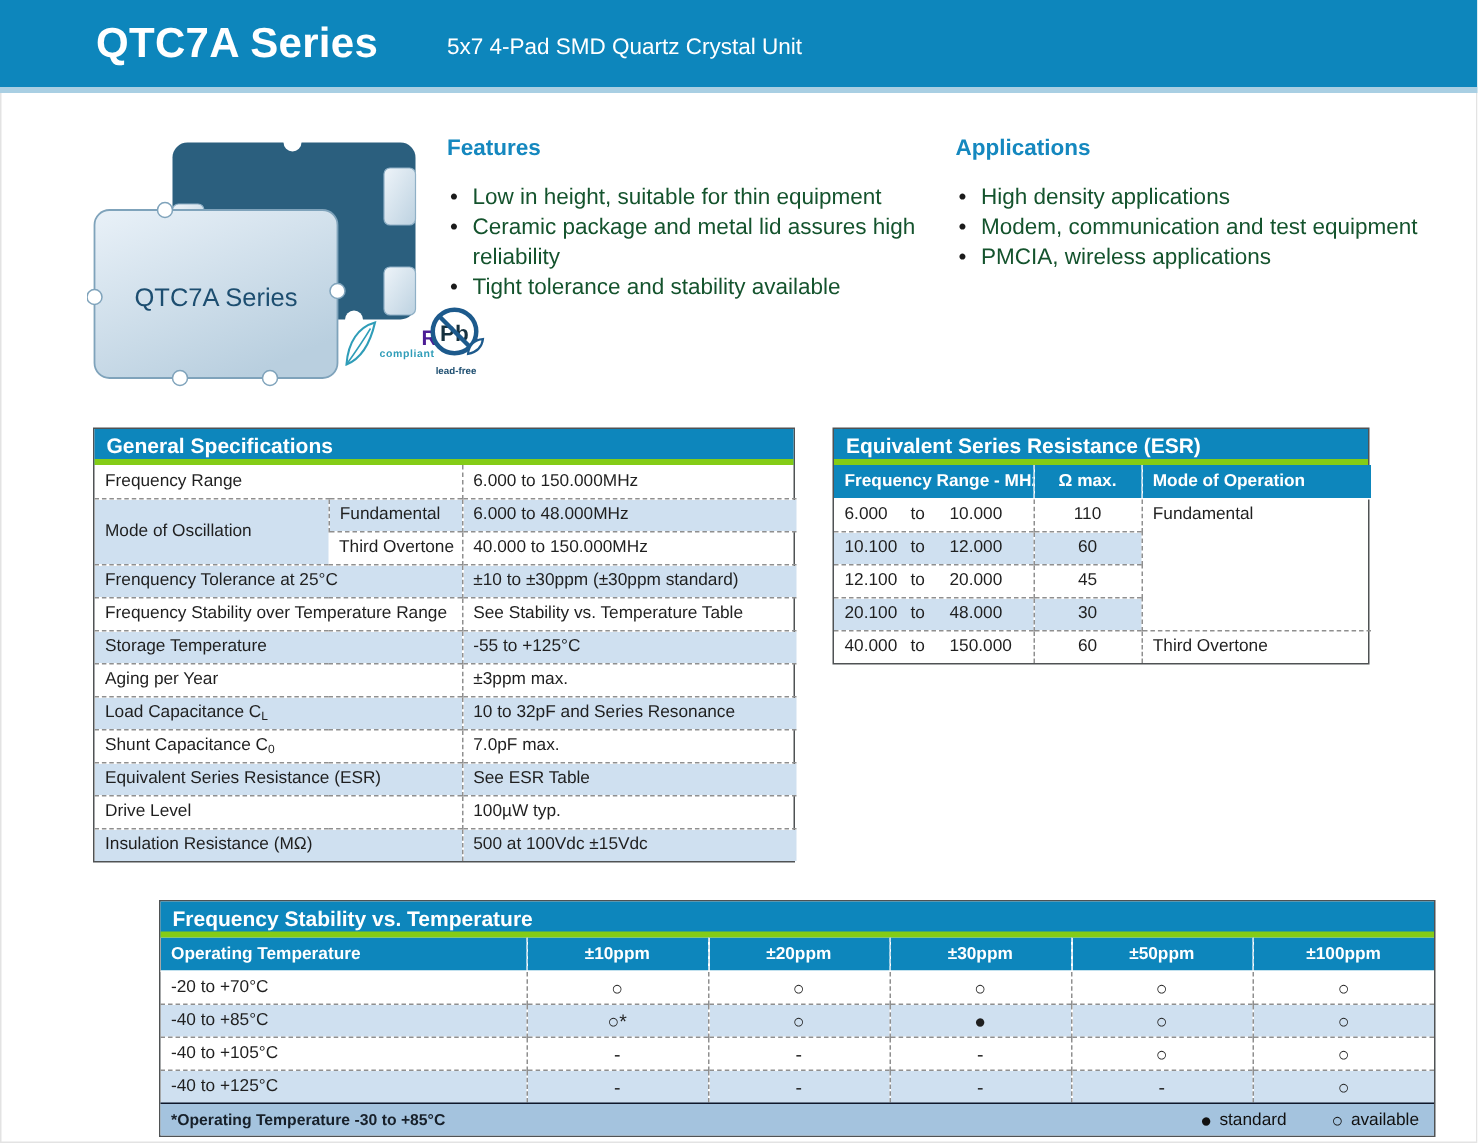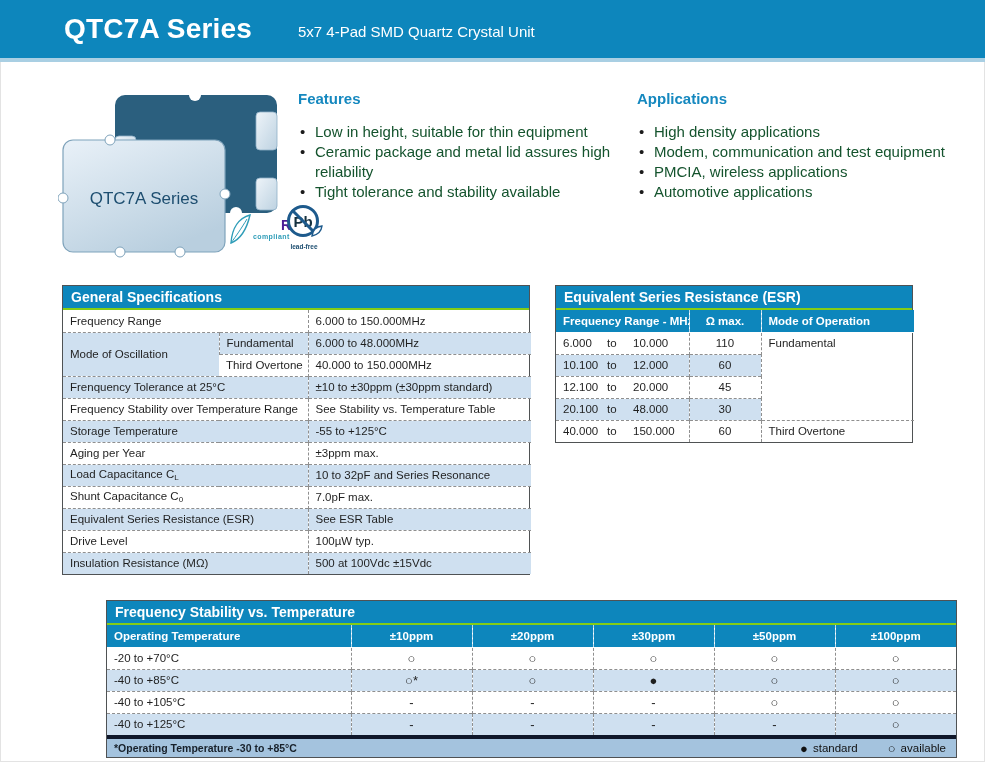--- a/index.html
+++ b/index.html
@@ -29,21 +29,21 @@
   .textcol h2 { font-size:15px; font-weight:bold; color:#1588bf; margin-bottom:15px; }
   .textcol ul { list-style:none; }
   .textcol li { position:relative; font-size:15px; line-height:20px; color:#14532d; padding-left:17px; }
   .textcol li::before { content:"•"; position:absolute; left:2px; color:#1b1b1b; }
   .features-col { left:298px; width:322px; }
   .applications-col { left:637px; width:335px; }
 
   
   .specbox { position:absolute; border:1px solid #4f5254; background:#fff; }
   .boxtitle { height:24px; background:#0d86bc; color:#fff; font-size:14px; font-weight:bold;
-    padding:3px 0 0 8px; border-bottom:2px solid #84cc16; }
+    padding:3px 0 0 8px; border-bottom:4px solid #84cc16; }
   table { border-collapse:collapse; table-layout:fixed; width:100%; }
   td, th { font-size:11.5px; height:22px; padding:0 0 0 7px; text-align:left; vertical-align:middle; color:#1f1f1f; overflow:hidden; white-space:nowrap; }
   td + td, th + th { border-left:1px dashed #8f8f8f; }
   tr + tr td { border-top:1px dashed #8f8f8f; }
   th { background:#0d86bc; color:#fff; font-weight:bold; border-bottom:1px solid #fff; }
   th + th { border-left:1px dashed #bfdcec; }
   .alt { background:#cfe0f0; }
   .subsc { font-size:8px; vertical-align:-2px; }
 
   .general-box { left:62px; top:285px; width:468px; }
@@ -57,21 +57,21 @@
   .rng-lo { display:inline-block; width:44px; }
   .rng-sep { display:inline-block; width:26px; }
   .esr-note { position:absolute; left:555px; top:447px; width:358px; text-align:right;
     font-size:9.5px; font-weight:bold; color:#17375e; }
 
   .stab-box { left:62px; top:600px; width:851px;margin-left:44px; }
   .stab-box col.ct { width:244px; }
   .stab-box col.cp { width:121px; }
   .stab-box th.ppm, .stab-box td.sym { text-align:center; padding:0; }
   .stab-box td.sym { font-size:13px; }
-  .stab-foot { height:22px; background:#a4c3de; border-top:4px solid #0f172a;
+  .stab-foot { height:22px; background:#a4c3de; border-top:1px solid #0f172a;
     display:flex; align-items:center; font-size:10.5px; font-weight:bold; color:#17202a; padding:0 10px 0 7px; }
   .stab-legend { margin-left:auto; display:flex; gap:30px; font-weight:normal; font-size:11.5px; color:#111; }
   .leg-item { display:flex; align-items:center; gap:5px; }
   .leg-sym { font-size:13px; }
 </style>
 </head>
 <body>
 
 <div class="page">
 
@@ -143,21 +143,20 @@
       <li>Tight tolerance and stability available</li>
     </ul>
   </section>
 
   <section class="textcol applications-col">
     <h2>Applications</h2>
     <ul>
       <li>High density applications</li>
       <li>Modem, communication and test equipment</li>
       <li>PMCIA, wireless applications</li>
-      <li>Automotive applications</li>
     </ul>
   </section>
 
   <section class="specbox general-box">
     <div class="boxtitle">General Specifications</div>
     <table>
       <colgroup>
           <col class="c1">
           <col class="c2">
           <col class="c3">

